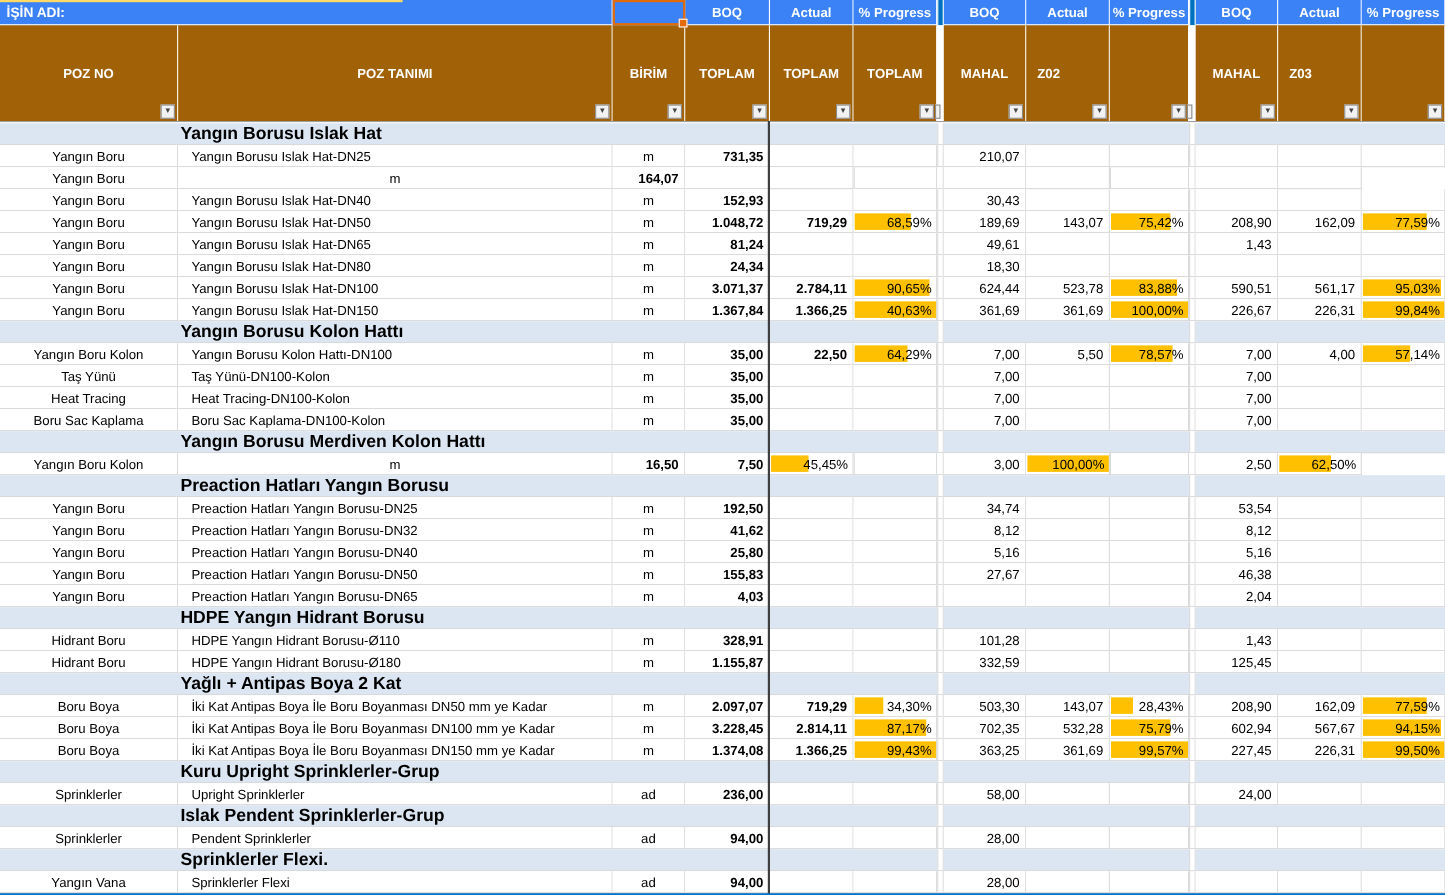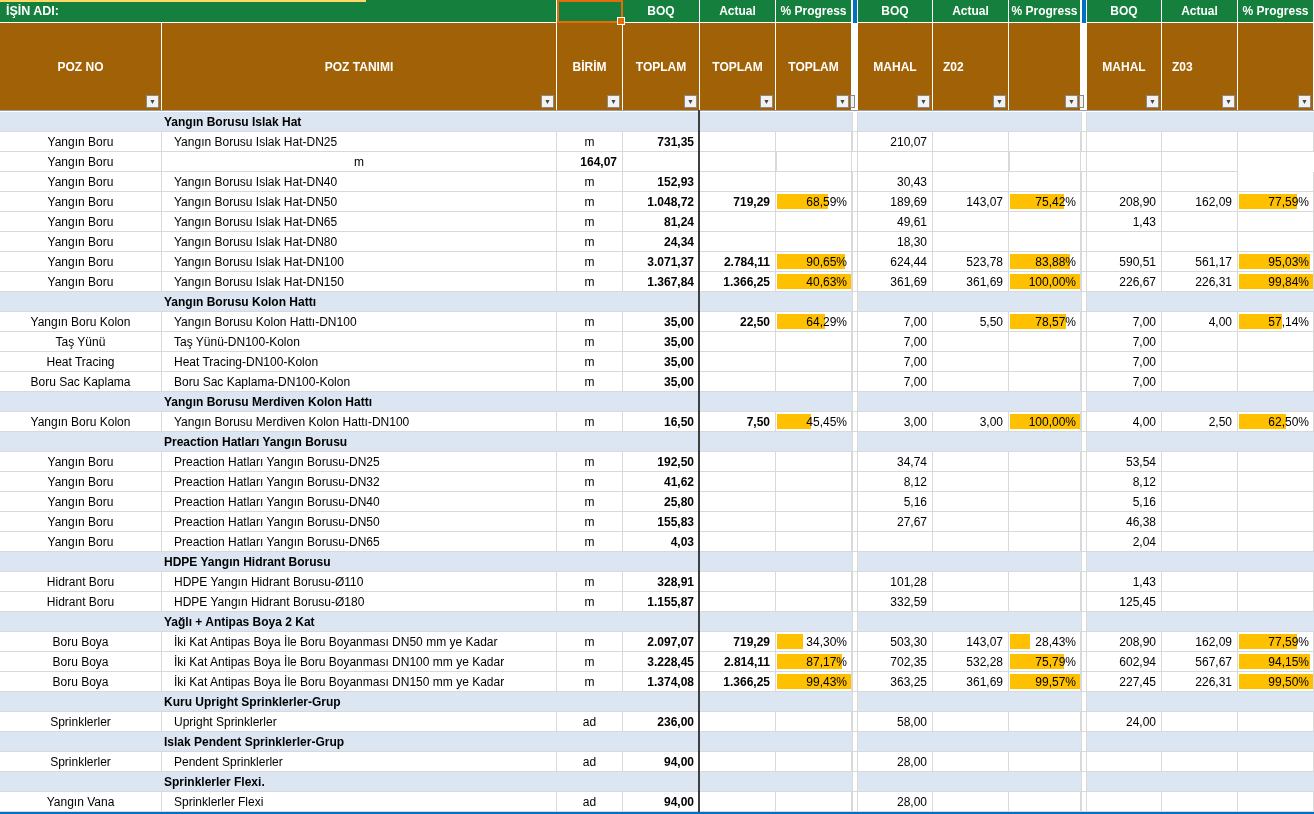--- a/index.html
+++ b/index.html
@@ -6,21 +6,21 @@
   html,body { background:#fff; }
   .sheet {
     position:relative; width:1314px; height:814px; overflow:hidden;
     font-family:"Liberation Sans", sans-serif; color:#000; background:#fff;
   }
   .grid14 { display:grid; grid-template-columns:162px 395px 66px 77px 76px 76px 6px 75px 76px 72px 6px 75px 76px 76px; }
 
   
   .toprow { height:23px; }
   .toprow .bc {
-    background:#15803d; color:#fff; font-weight:bold; font-size:12px;
+    background:#3b82f6; color:#fff; font-weight:bold; font-size:12px;
     display:flex; align-items:center; justify-content:center;
     border-right:1px solid #fff; border-bottom:1px solid #fff;
   }
   .toprow .title { justify-content:flex-start; padding-left:6px; font-size:12.5px; grid-column:1 / span 2; }
   .toprow .sel { position:relative; border:2px solid #E26B0A; }
   .toprow .sel::after {
     content:""; position:absolute; right:-4px; bottom:-4px; width:6px; height:6px;
     background:#E26B0A; border:1px solid #fff; z-index:6;
   }
   .topline { position:absolute; left:0; top:0; width:366px; height:2px; background:#FFD966; z-index:5; }
@@ -54,21 +54,21 @@
   .row .c.lpad { padding-left:12px; }
   .row .c.num { justify-content:flex-end; padding-right:5px; }
   .row .c.bold { font-weight:bold; }
   .row .gapc { background:#fff; border-right:1px solid #D9D9D9; border-left:1px solid #D9D9D9; border-bottom:1px solid #D9D9D9; }
   .pct { position:relative; }
   .pct .bar { position:absolute; left:1px; top:2px; bottom:2px; background:#FFC000; z-index:0; }
   .pct .txt { position:relative; z-index:1; margin-left:auto; padding-right:4px; }
 
   
   .row .band {
-    background:#DCE6F2; border-bottom:1px solid #D9D9D9; font-weight:bold; font-size:12px;
+    background:#DCE6F2; border-bottom:1px solid #D9D9D9; font-weight:bold; font-size:16px;
     display:flex; align-items:center; overflow:hidden; white-space:nowrap;
   }
   .row .band.b1 { grid-column:1 / span 6; padding-left:164px; }
   .row .band.b2 { grid-column:8 / span 3; }
   .row .band.b3 { grid-column:12 / span 3; }
 
   
   .vdark { position:absolute; left:698px; top:110px; width:2px; height:704px; background:#3f3f3f; z-index:4; }
   .bottombar { position:absolute; left:0; bottom:0; width:1314px; height:2px; background:#0070C0; z-index:4; }
 </style>
@@ -449,21 +449,20 @@
         <div class="band b1">
           <div class="lbl">Yangın Borusu Merdiven Kolon Hattı</div>
         </div>
         <div class="gapc"></div>
         <div class="band b2"></div>
         <div class="gapc"></div>
         <div class="band b3"></div>
       </div>
       <div class="row grid14">
         <div class="c center">Yangın Boru Kolon</div>
-        <div class="c lpad">Yangın Borusu Merdiven Kolon Hattı-DN100</div>
         <div class="c center">m</div>
         <div class="c num bold">16,50</div>
         <div class="c num bold">7,50</div>
         <div class="c pct">
           <div class="bar" style="width: 45.45%;"></div>
           <div class="txt">45,45%</div>
         </div>
         <div class="gapc"></div>
         <div class="c num">3,00</div>
         <div class="c num">3,00</div>

